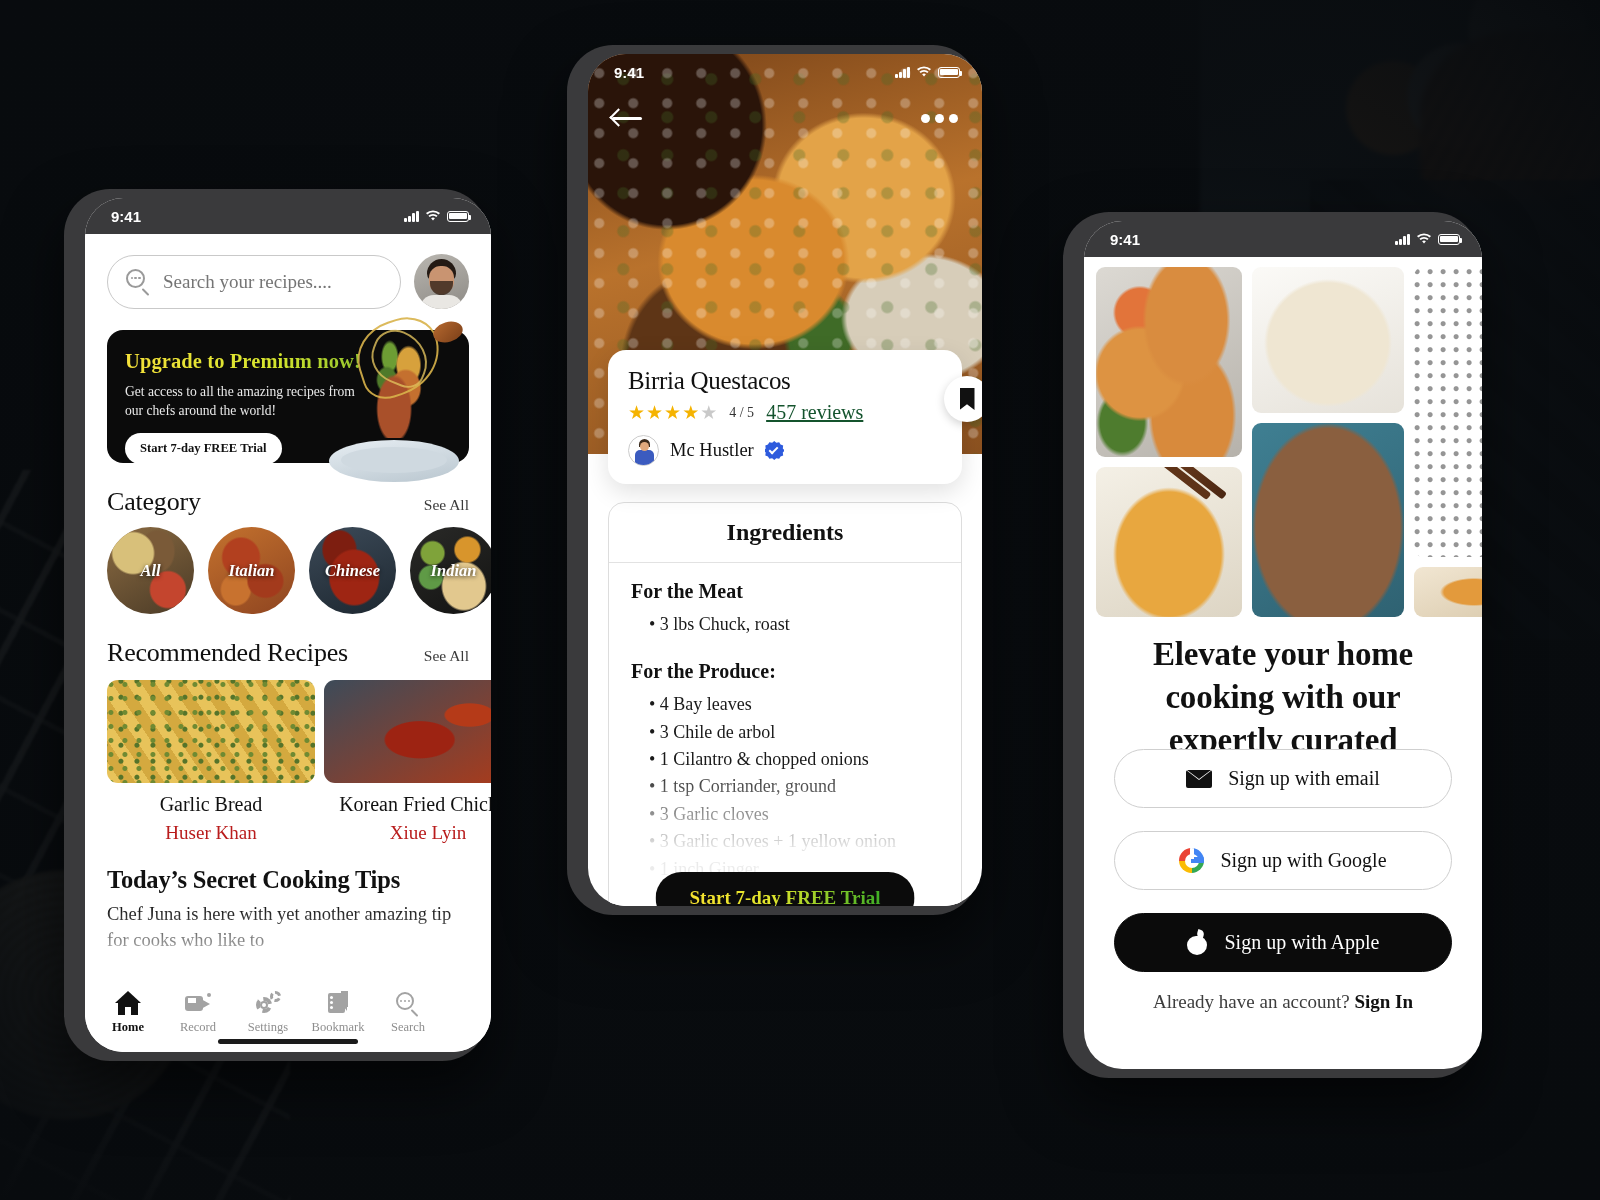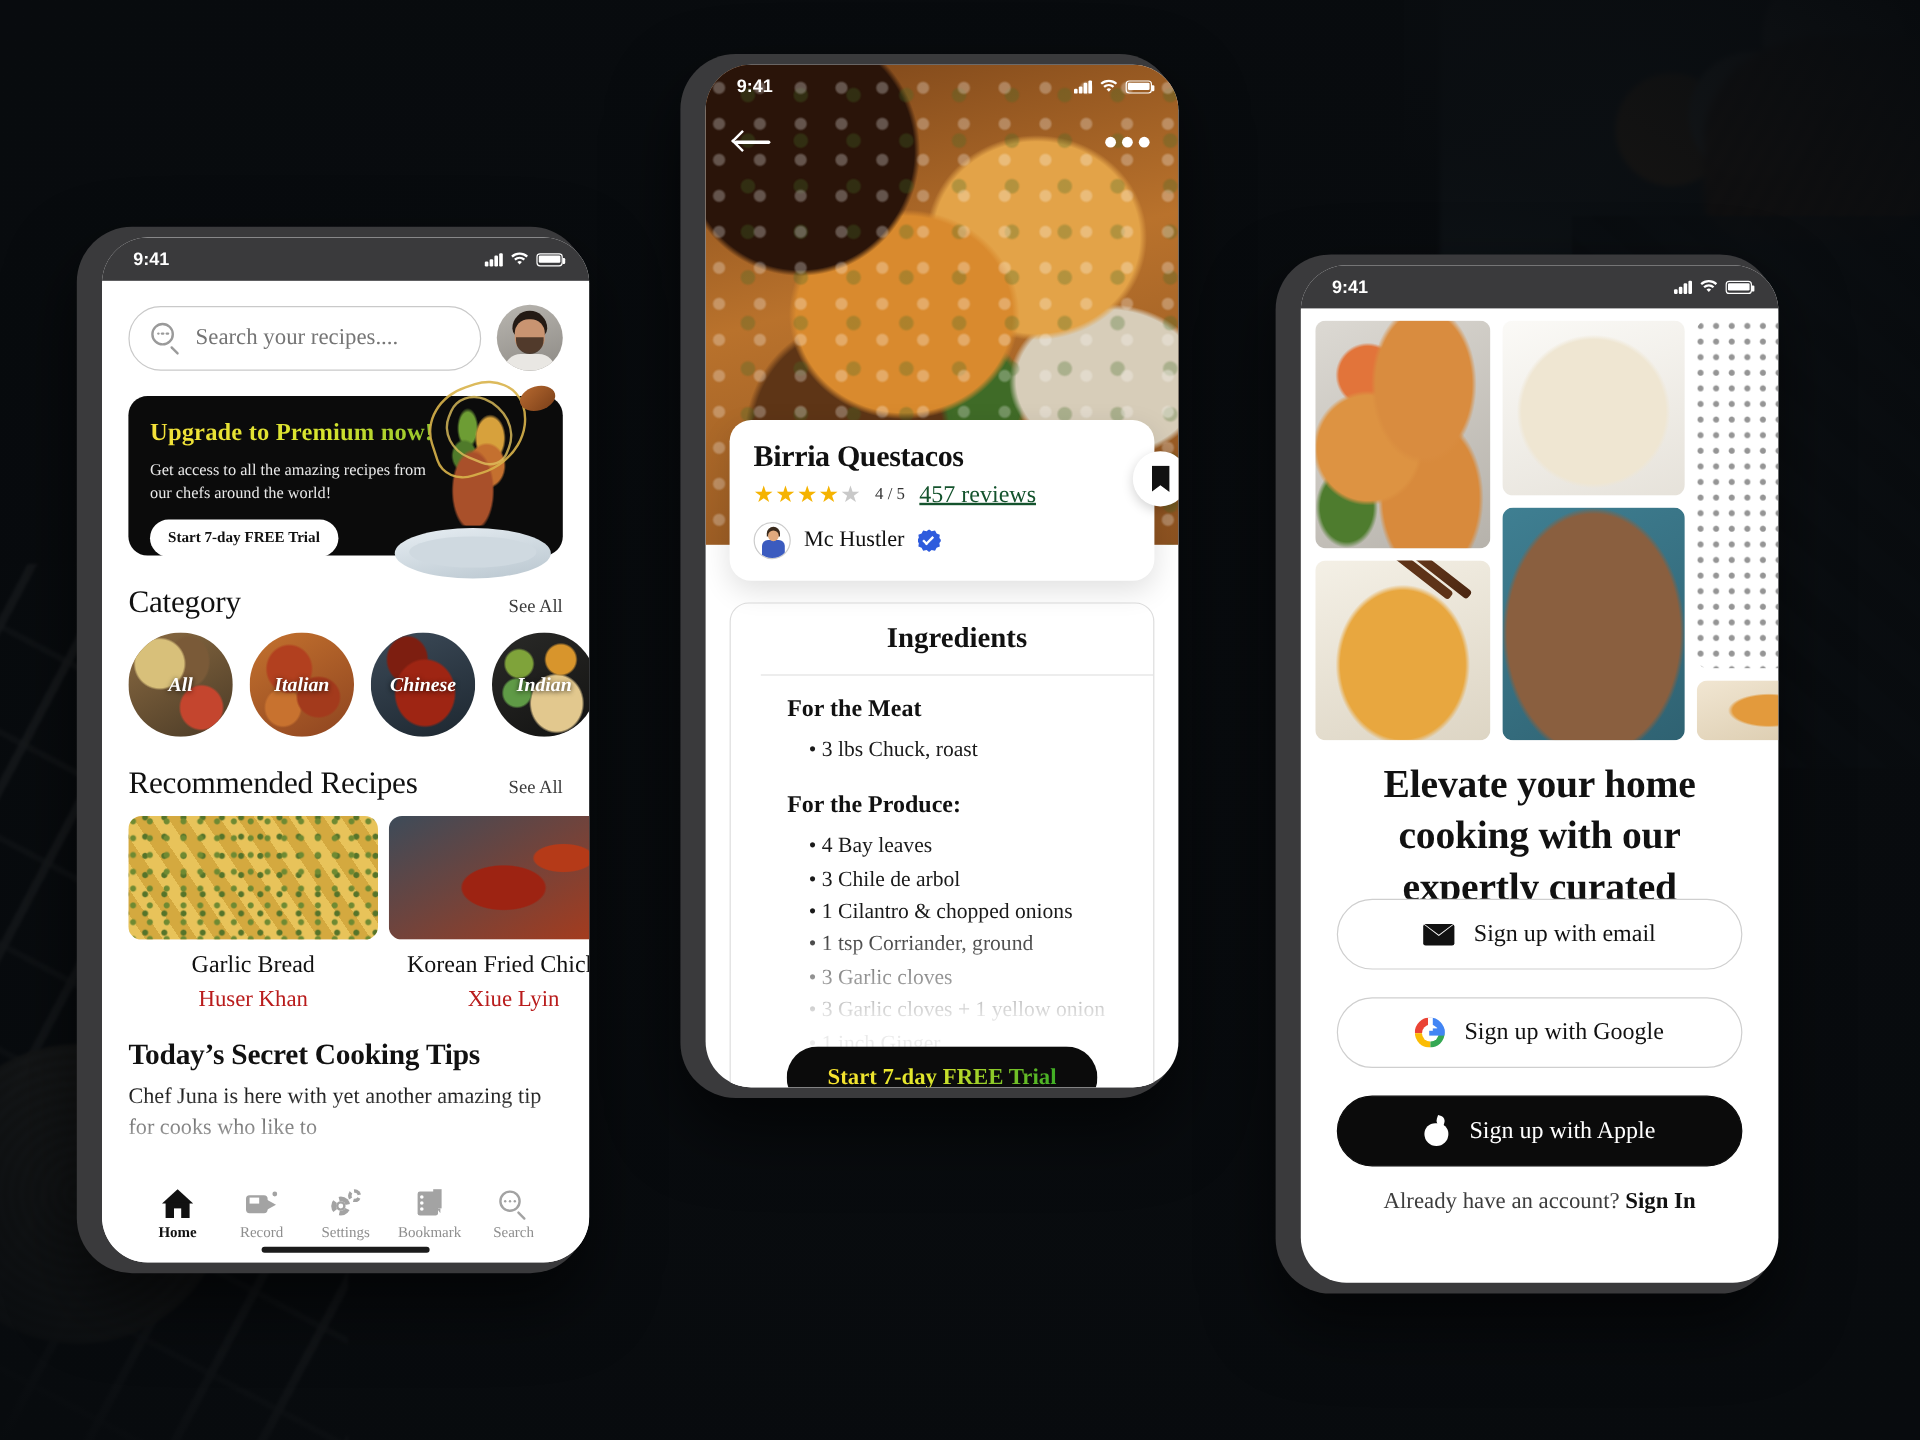--- a/index.html
+++ b/index.html
@@ -220,21 +220,21 @@
   .tips{ margin-top:22px; }
   .tips h3{ font-size:24.5px; font-weight:bold; color:#111; letter-spacing:-.2px;}
   .tips p{ font-size:18.5px; color:#1b1b1b; line-height:1.42; margin-top:7px; }
 
   .fade1{
     position:absolute; left:0; right:0; bottom:68px; height:74px; z-index:4;
     background:linear-gradient(to bottom, rgba(255,255,255,0), #ffffff 86%);
   }
   .tabbar{
     position:absolute; left:0; right:0; bottom:0; height:68px; background:#fff; z-index:5;
-    display:flex; align-items:center; justify-content:center; padding:0 8px 10px;
+    display:flex; align-items:center; justify-content:flex-start; padding:0 8px 10px;
   }
   .tab{ display:flex; flex-direction:column; align-items:center; gap:5px; width:70px; }
   .tab .lbl{ font-size:12.5px; color:#8e8e8e; }
   .tab.active .lbl{ color:#111; font-weight:bold; }
   .ico{ width:26px; height:24px; position:relative; }
   .ic-home .roof{position:absolute;left:0;top:0;width:0;height:0;border-left:13px solid transparent;border-right:13px solid transparent;border-bottom:12px solid #111;}
   .ic-home .base{position:absolute;left:3px;top:11px;width:20px;height:13px;background:#111;}
   .ic-home .door{position:absolute;left:10px;top:16px;width:6px;height:8px;background:#fff;}
   .ic-rec .bd{position:absolute;left:0;top:5px;width:18px;height:15px;background:#a3a3a3;border-radius:3px;}
   .ic-rec .lens{position:absolute;left:16px;top:8px;width:0;height:0;border-top:5px solid transparent;border-bottom:5px solid transparent;border-left:9px solid #a3a3a3;}
@@ -280,21 +280,21 @@
   .backarrow .ln{position:absolute;left:0;top:9px;width:30px;height:2.6px;background:#fff;border-radius:2px;}
   .backarrow .hd{position:absolute;left:0;top:3px;width:13px;height:13px;border-left:2.6px solid #fff;border-bottom:2.6px solid #fff;transform:rotate(45deg);}
   .dots3{ display:flex; gap:5px; }
   .dots3 b{ width:9px;height:9px;background:#fff;border-radius:50%;display:block;}
 
   .reccard{
     position:absolute; left:20px; right:20px; top:296px; z-index:7;
     background:#fff; border-radius:18px; padding:17px 20px 18px;
     box-shadow:0 8px 24px rgba(0,0,0,.12);
   }
-  .reccard h1{ font-size:25px; font-weight:bold; color:#111; letter-spacing:-.3px; }
+  .reccard h1{ font-size:25px; font-weight:normal; color:#111; letter-spacing:-.3px; }
   .ratingrow{ display:flex; align-items:center; gap:12px; margin-top:6px; }
   .stars{ display:flex; gap:1px; font-size:19px; letter-spacing:0; line-height:1; }
   .stars .on{ color:#f5b301; }
   .stars .off{ color:#c9c9c9; }
   .ratingrow .score{ font-size:14px; color:#333; }
   .ratingrow .reviews{ font-size:20px; color:#14532d; text-decoration:underline; }
   .chefrow{ display:flex; align-items:center; gap:11px; margin-top:11px; }
   .chefav{ width:31px;height:31px;border-radius:50%;border:1.3px solid #ccc;position:relative;overflow:hidden;background:#fff;}
   .chefav .h{position:absolute;left:10px;top:3px;width:11px;height:8px;background:#3a2a1c;border-radius:6px 6px 0 0;}
   .chefav .f{position:absolute;left:11px;top:6px;width:9px;height:9px;background:#e0a97d;border-radius:50%;}
@@ -307,21 +307,21 @@
   .bookmark{
     position:absolute; right:-28px; top:26px; width:46px;height:46px;border-radius:50%;
     background:#fff; display:flex;align-items:center;justify-content:center;
     box-shadow:0 3px 10px rgba(0,0,0,.18);
   }
   .bookmark .bm{ width:15px;height:22px;background:#111;
     clip-path:polygon(0 0,100% 0,100% 100%,50% 74%,0 100%); }
 
   .ingcard{
     position:absolute; left:20px; right:20px; top:448px; bottom:-10px;
-    background:#fff; border:1.2px solid #ddd; border-radius:16px; overflow:hidden;padding-left:25px;
+    background:#fff; border:1.2px solid #ddd; border-radius:16px; overflow:hidden;
   }
   .ingcard .hdr{ height:60px; display:flex; align-items:center; justify-content:center;
     border-bottom:1.2px solid #e2e2e2; }
   .ingcard .hdr span{ font-size:24px; font-weight:bold; color:#111; }
   .ingbody{ padding:17px 22px 0; }
   .ingbody h4{ font-size:20px; font-weight:bold; color:#111; }
   .ingbody ul{ list-style:none; margin:8px 0 0 18px; }
   .ingbody li{ font-size:18px; color:#1a1a1a; line-height:1.52; }
   .ingbody .gap{ height:22px; }
   .fadeing{

